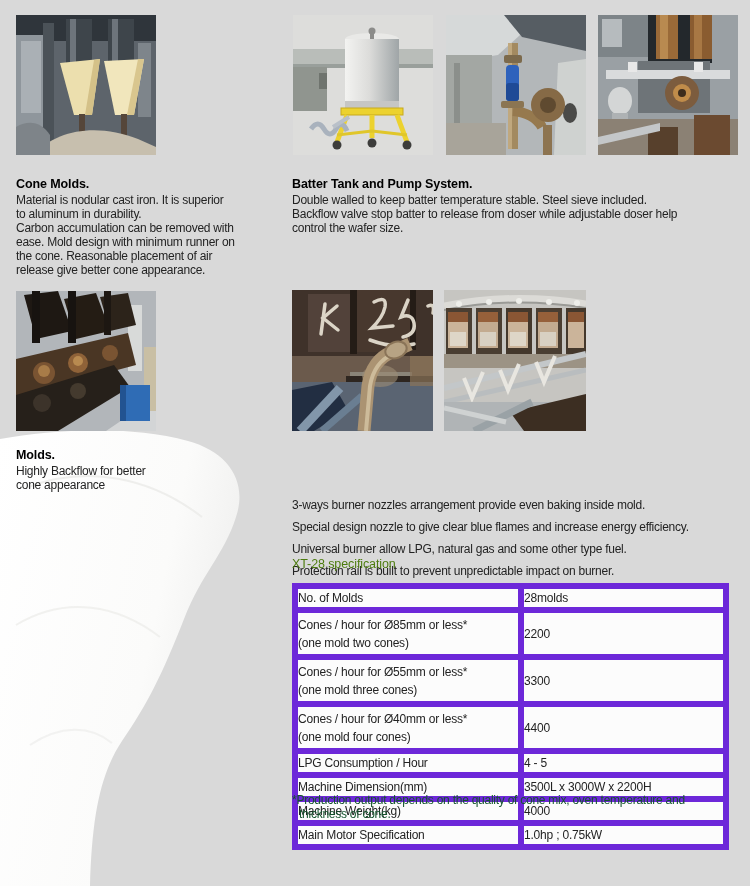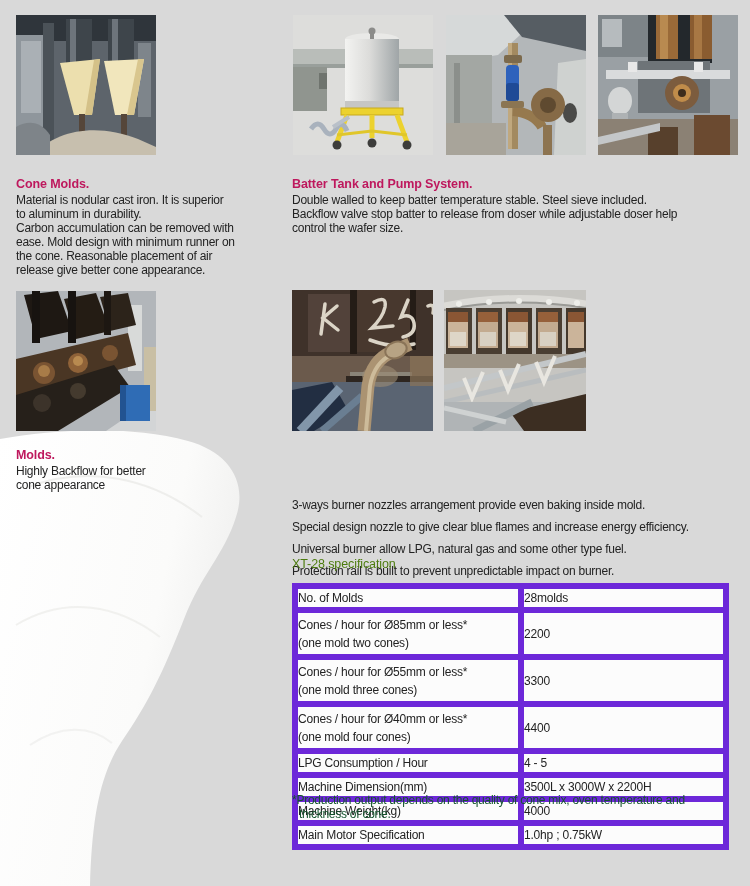--- a/index.html
+++ b/index.html
@@ -4,21 +4,21 @@
 <style>
   html,body{margin:0;padding:0;background:#d9d9d9;}
   .page{
     position:relative;width:750px;height:886px;background:#d9d9d9;overflow:hidden;
     font-family:"Liberation Sans",sans-serif;color:#1f1f1f;
   }
   .photo{position:absolute;z-index:2;}
   .photo svg{display:block;}
   .swoosh{position:absolute;left:0;top:425px;z-index:1;}
   .tblock{position:absolute;z-index:3;}
-  .h{font-weight:bold;font-size:12.5px;line-height:14px;color:#be185d;letter-spacing:-0.1px;margin-bottom:2px;}
+  .h{font-weight:bold;font-size:12.5px;line-height:14px;color:#000000;letter-spacing:-0.1px;margin-bottom:2px;}
   .b{font-size:12px;line-height:14px;letter-spacing:-0.25px;white-space:pre;color:#232323;}
   .b.gas{line-height:22px;margin-top:48px;}
   .spec-h{position:absolute;left:292px;top:557px;z-index:3;font-weight:normal;font-size:12.5px;letter-spacing:-0.1px;color:#4d7c0f;}
   table.spec{
     position:absolute;left:292px;top:583px;z-index:3;border-collapse:collapse;table-layout:fixed;
   }
   table.spec td{
     border:6px solid #6d28d9;background:#fcfcfc;font-size:12px;letter-spacing:-0.2px;color:#232323;
     vertical-align:middle;padding:0;
   }

